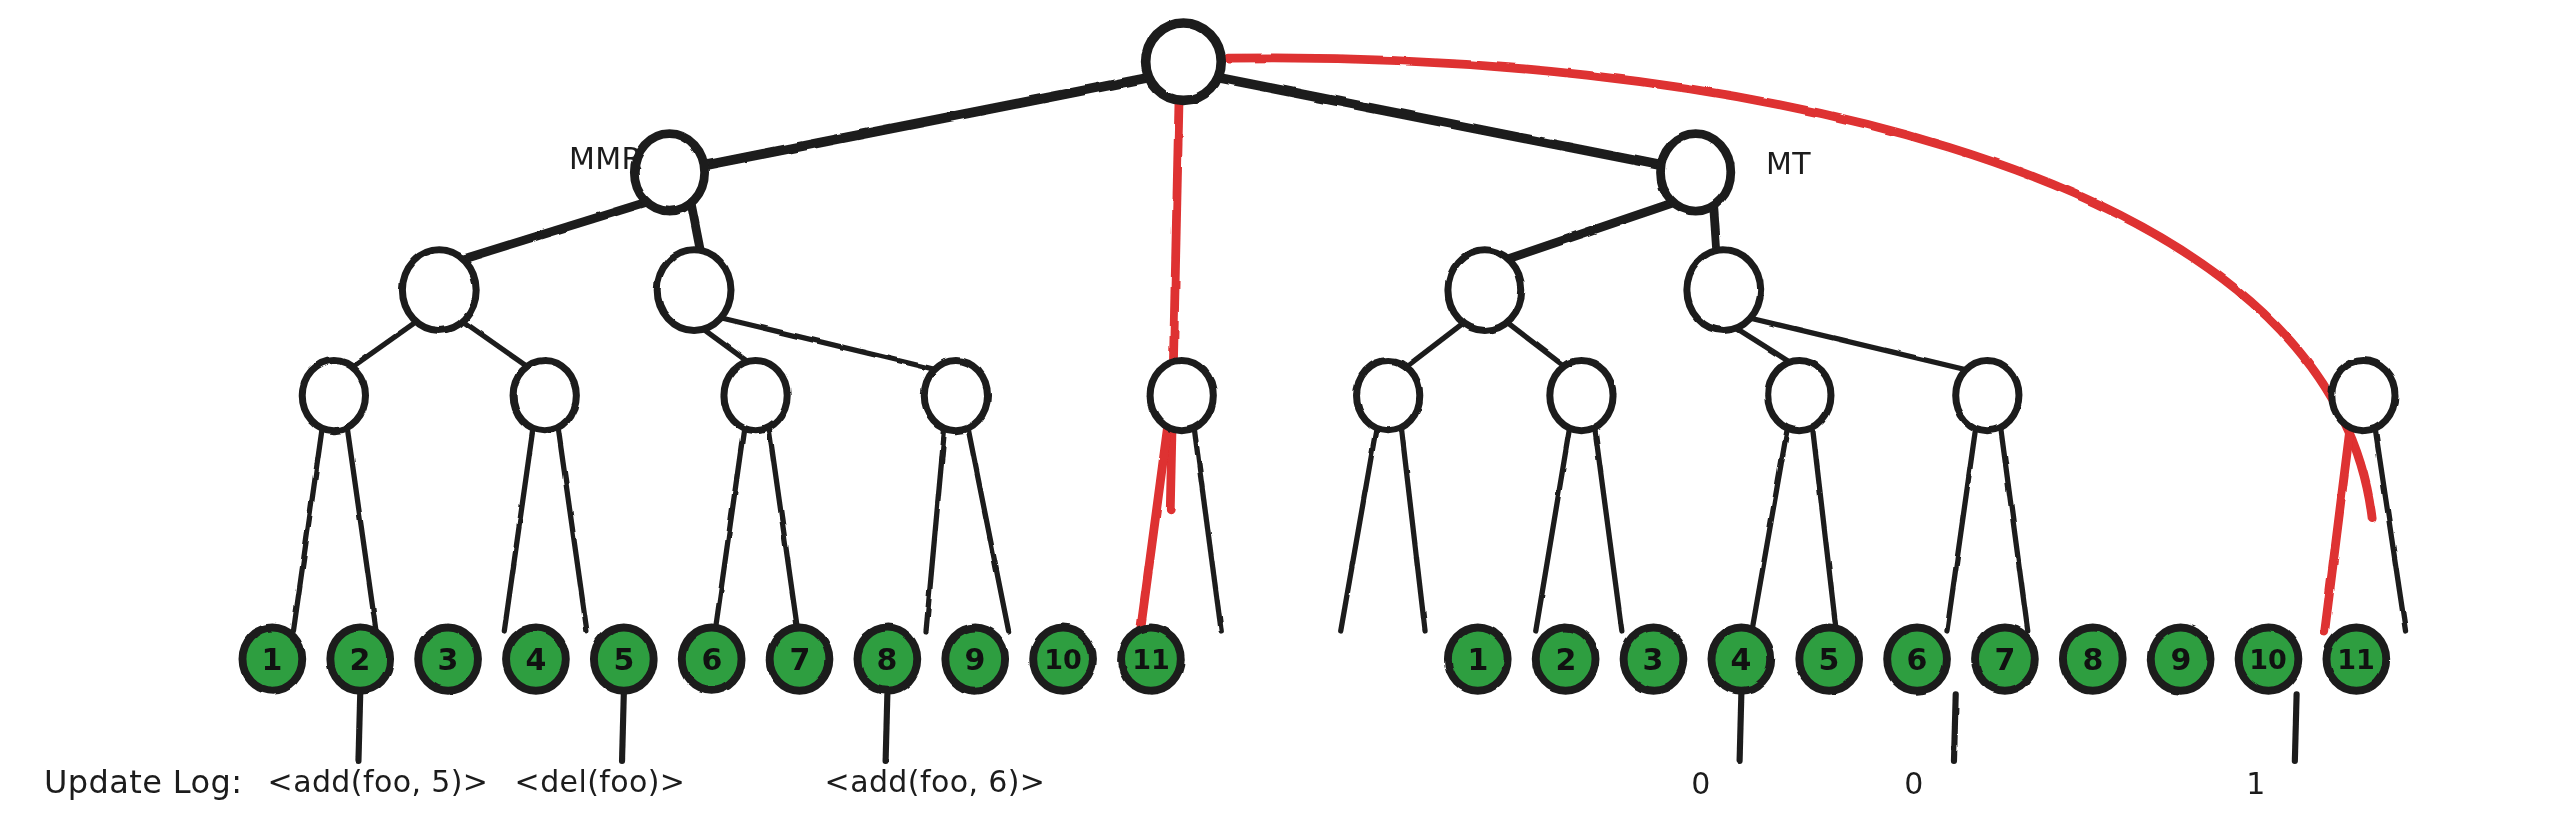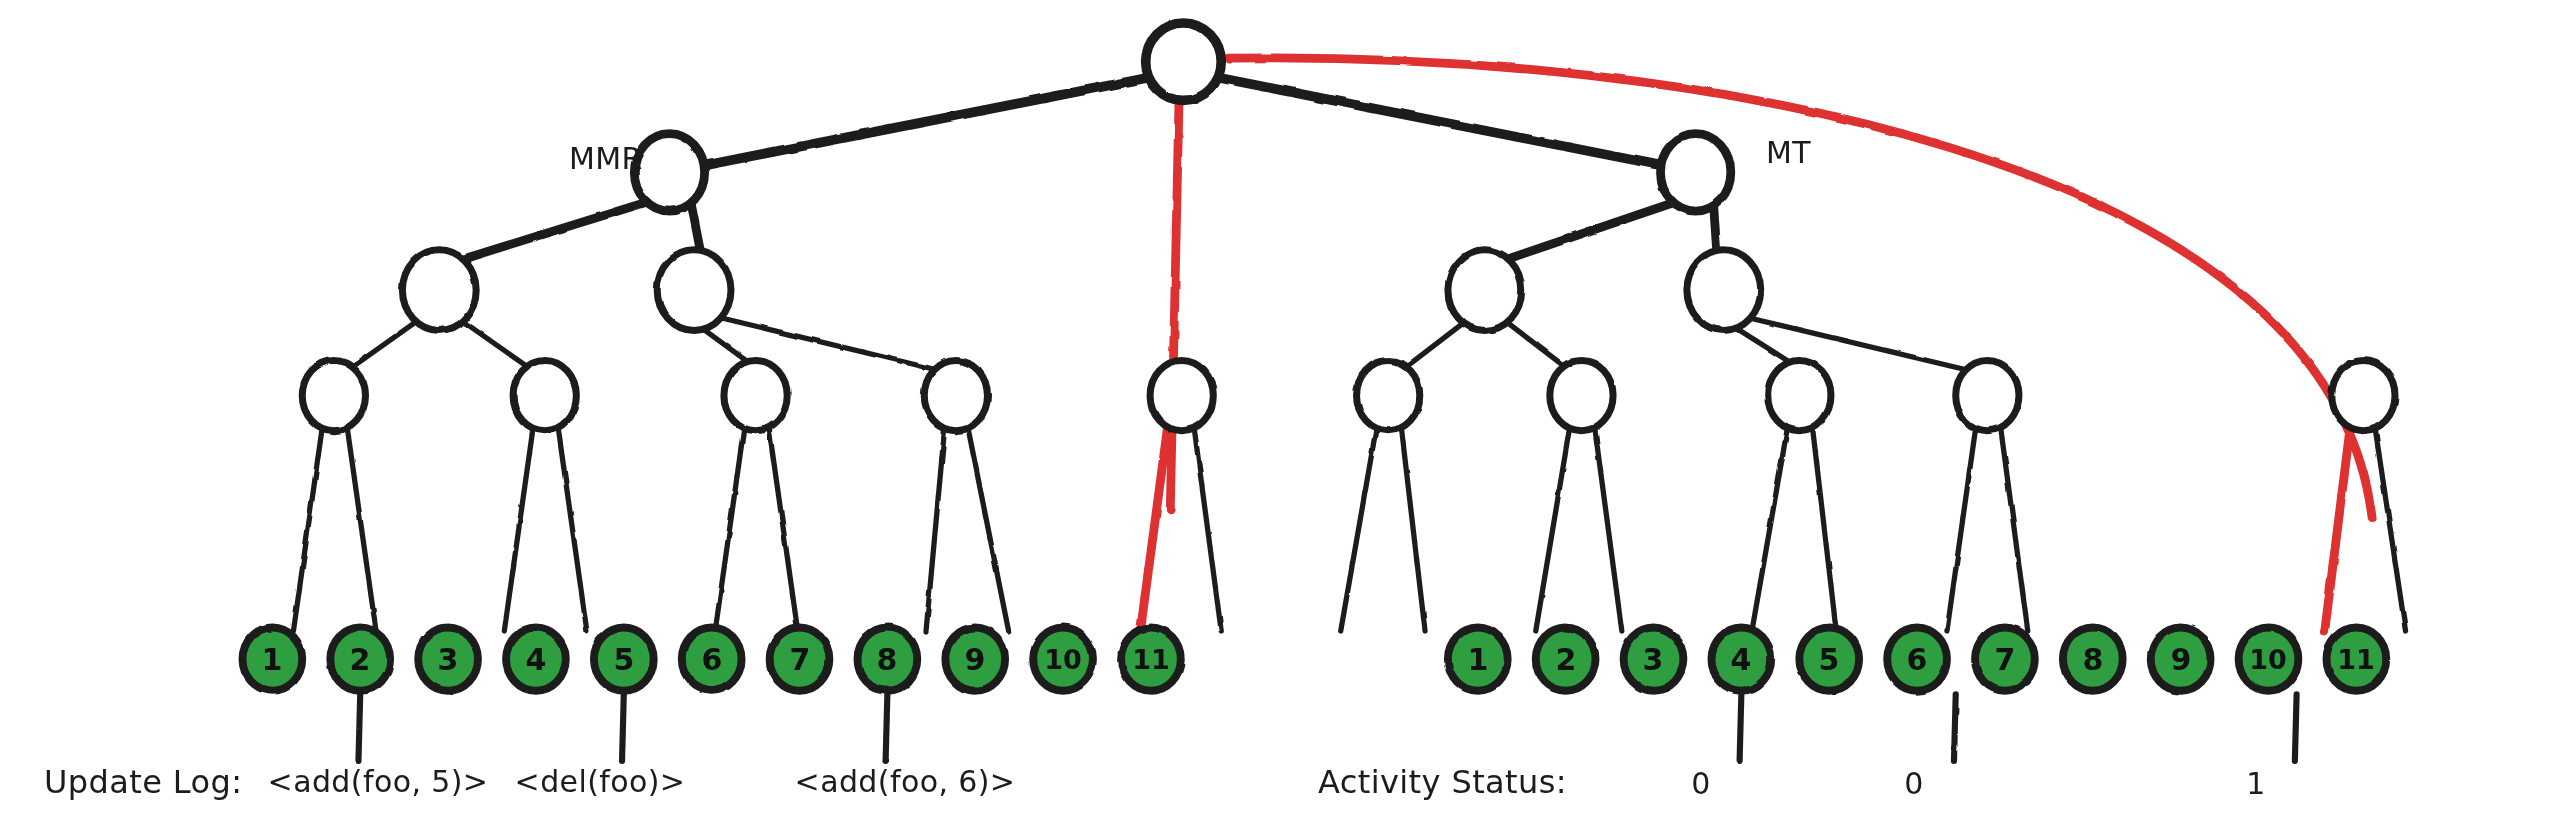--- a/index.html
+++ b/index.html
@@ -147,21 +147,21 @@
       <ellipse cx="2182" cy="750" rx="34" ry="36"></ellipse>
       <ellipse cx="2282" cy="750" rx="34" ry="36"></ellipse>
       <ellipse cx="2382" cy="750" rx="34" ry="36"></ellipse>
       <ellipse cx="2482" cy="750" rx="34" ry="36"></ellipse>
       <ellipse cx="2582" cy="750" rx="34" ry="36"></ellipse>
       <ellipse cx="2682" cy="750" rx="34" ry="36"></ellipse>
     </g>
   </svg>
 
   <div class="hand lbl-tree" style="left:569px;top:141px;">MMR</div>
-  <div class="hand lbl-tree" style="left:1766px;top:135px;">MT</div>
+  <div class="hand lbl-tree" style="left:1766px;top:146px;">MT</div>
 
   <div class="nodenum" style="position:absolute;left:272px;top:659px;transform:translate(-50%,-50%);font-size:30px;">1</div>
   <div class="nodenum" style="position:absolute;left:360px;top:659px;transform:translate(-50%,-50%);font-size:30px;">2</div>
   <div class="nodenum" style="position:absolute;left:448px;top:659px;transform:translate(-50%,-50%);font-size:30px;">3</div>
   <div class="nodenum" style="position:absolute;left:536px;top:659px;transform:translate(-50%,-50%);font-size:30px;">4</div>
   <div class="nodenum" style="position:absolute;left:624px;top:659px;transform:translate(-50%,-50%);font-size:30px;">5</div>
   <div class="nodenum" style="position:absolute;left:712px;top:659px;transform:translate(-50%,-50%);font-size:30px;">6</div>
   <div class="nodenum" style="position:absolute;left:800px;top:659px;transform:translate(-50%,-50%);font-size:30px;">7</div>
   <div class="nodenum" style="position:absolute;left:887px;top:659px;transform:translate(-50%,-50%);font-size:30px;">8</div>
   <div class="nodenum" style="position:absolute;left:975px;top:659px;transform:translate(-50%,-50%);font-size:30px;">9</div>
@@ -176,21 +176,20 @@
   <div class="nodenum" style="position:absolute;left:1917px;top:659px;transform:translate(-50%,-50%);font-size:30px;">6</div>
   <div class="nodenum" style="position:absolute;left:2005px;top:659px;transform:translate(-50%,-50%);font-size:30px;">7</div>
   <div class="nodenum" style="position:absolute;left:2093px;top:659px;transform:translate(-50%,-50%);font-size:30px;">8</div>
   <div class="nodenum" style="position:absolute;left:2181px;top:659px;transform:translate(-50%,-50%);font-size:30px;">9</div>
   <div class="nodenum" style="position:absolute;left:2268px;top:659px;transform:translate(-50%,-50%);font-size:27px;">10</div>
   <div class="nodenum" style="position:absolute;left:2356px;top:659px;transform:translate(-50%,-50%);font-size:27px;">11</div>
 
   <div class="hand lbl-caption" style="left:44px;top:763px;">Update Log:</div>
   <div class="hand lbl-log" style="left:378px;top:764px;transform:translateX(-50%);">&lt;add(foo, 5)&gt;</div>
   <div class="hand lbl-log" style="left:600px;top:764px;transform:translateX(-50%);">&lt;del(foo)&gt;</div>
-  <div class="hand lbl-log" style="left:905px;top:764px;transform:translateX(-50%);">&lt;add(foo, 6)&gt;</div>
+  <div class="hand lbl-log" style="left:935px;top:764px;transform:translateX(-50%);">&lt;add(foo, 6)&gt;</div>
 
-  <div class="hand lbl-caption" style="left:1318px;top:763px;">Activity Status:</div>
   <div class="hand lbl-status" style="left:1701px;top:766px;transform:translateX(-50%);">0</div>
   <div class="hand lbl-status" style="left:1914px;top:766px;transform:translateX(-50%);">0</div>
   <div class="hand lbl-status" style="left:2256px;top:766px;transform:translateX(-50%);">1</div>
 
 </div>
 
 
 </body></html>

